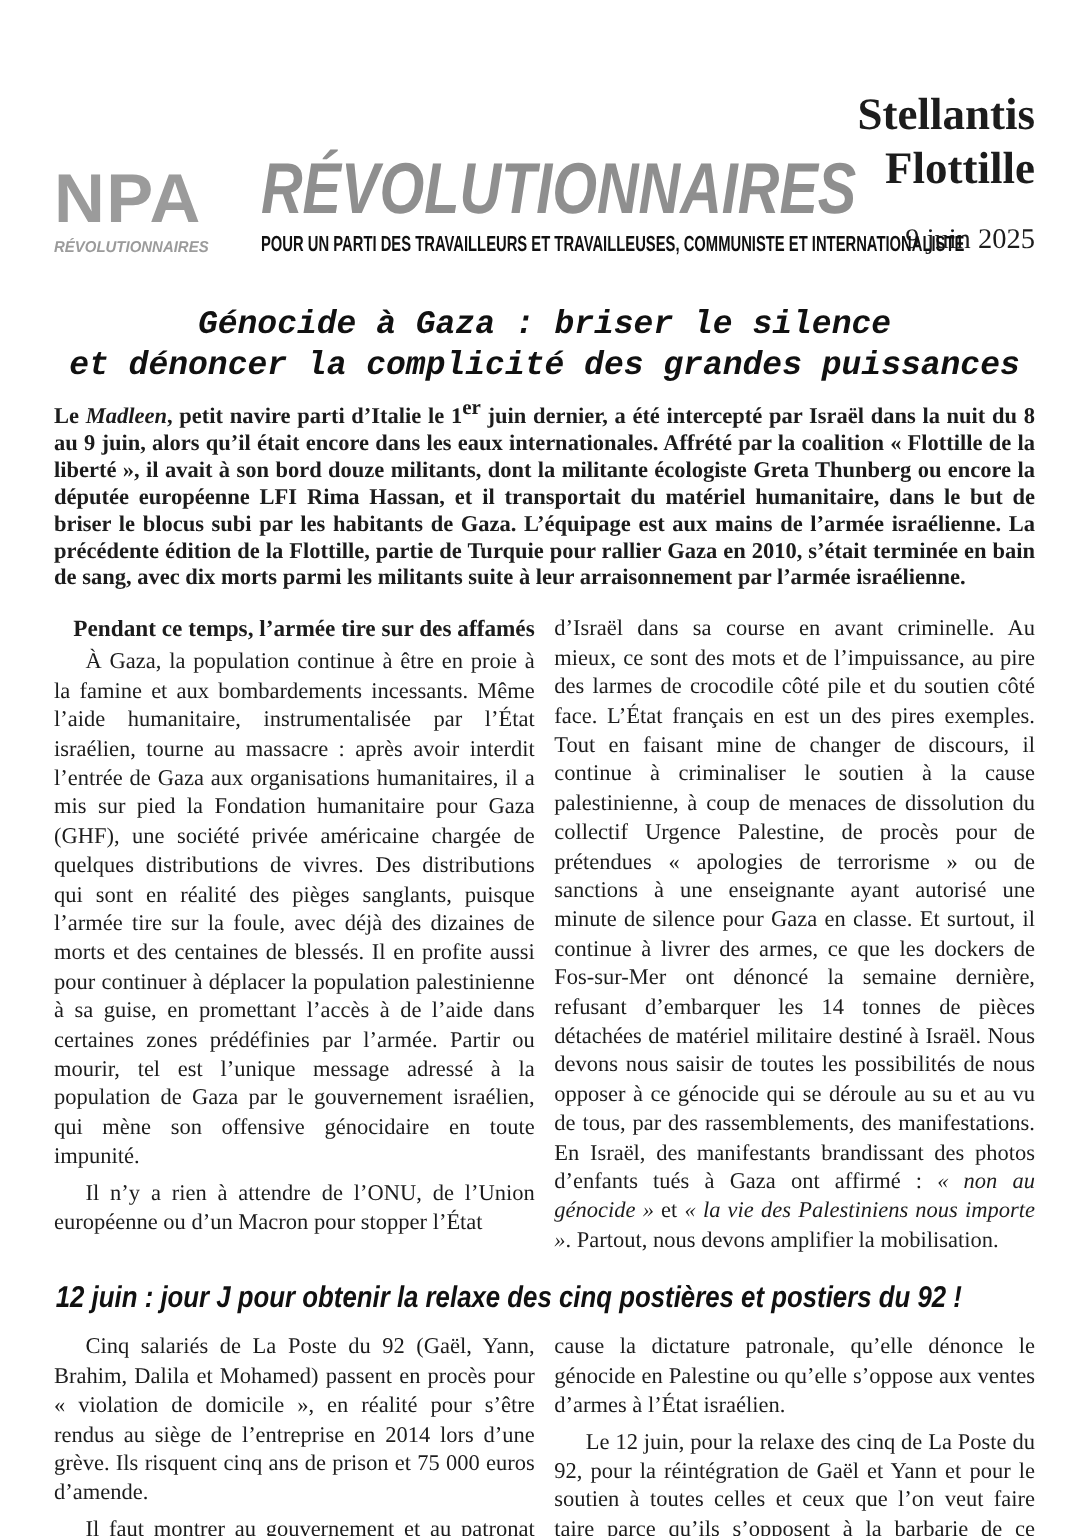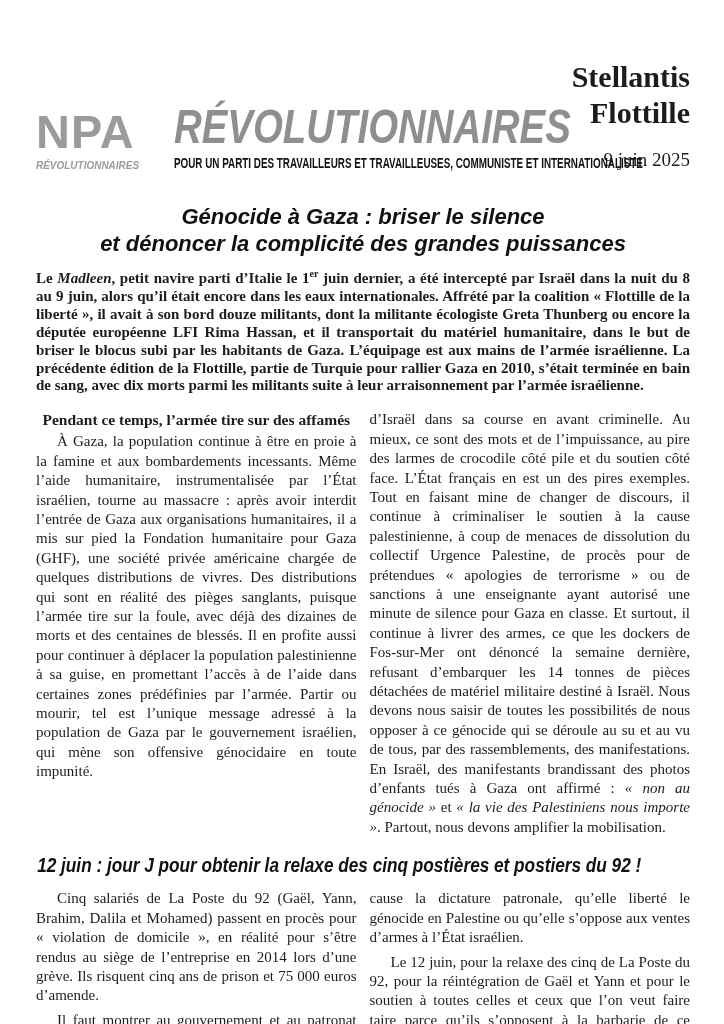--- a/index.html
+++ b/index.html
@@ -42,34 +42,34 @@
     font-weight:bold;font-size:14.5px;color:#111;
     white-space:nowrap;margin-top:3px;
     transform:scaleX(0.68);transform-origin:left top;
   }
   .edition{flex:0 0 auto;margin-left:auto;text-align:right;padding-top:4px;width:122px;}
   .edition-name{font-weight:bold;font-size:30px;line-height:1.2;}
   .edition-date{font-size:19px;margin-top:18px;}
   
   .a1-title{
     margin-top:32px;text-align:center;
-    font-family:Liberation Sans, sans-serif;
+    font-family:Liberation Mono, monospace;
     font-weight:bold;font-style:italic;
     font-size:22px;line-height:27px;color:#111;
   }
   .intro{
     margin-top:13px;
     font-weight:bold;font-size:15px;line-height:17.9px;
     text-align:justify;
   }
   .intro .ship{font-style:italic;}
-  .intro sup{font-size:10px;line-height:0;}
+  .intro sup{font-size:14px;line-height:0;}
   .cols{display:flex;gap:13px;margin-top:11px;}
   .col{flex:1 1 0;min-width:0;font-size:15px;line-height:19.4px;text-align:justify;}
-  .col h3{font-size:15.5px;line-height:20px;margin:0 0 2px 0;font-weight:bold;text-align:center;}
+  .col h3{font-size:15.5px;line-height:20px;margin:0 0 2px 0;font-weight:bold;text-align:right;}
   .col h3.h2nd{margin-top:3px;}
   .col p{margin:0 0 5px 0;}
   .col p.ind{text-indent:21px;}
   .col p:last-child{margin-bottom:0;}
   .q{font-style:italic;}
   
   .a2-title{margin-top:17px;display:flex;justify-content:flex-end;}
   .a2-title .inner{
     font-family:"Liberation Sans", sans-serif;
     font-weight:bold;font-style:italic;
@@ -103,34 +103,35 @@
     <div>Génocide à Gaza : briser le silence</div>
     <div>et dénoncer la complicité des grandes puissances</div>
   </div>
 
   <p class="intro"><span>Le </span><span class="ship">Madleen</span><span>, petit navire parti d’Italie le 1</span><sup>er</sup><span> juin dernier, a été intercepté par Israël dans la nuit du 8 au 9 juin, alors qu’il était encore dans les eaux internationales. Affrété par la coalition « Flottille de la liberté », il avait à son bord douze militants, dont la militante écologiste Greta Thunberg ou encore la députée européenne LFI Rima Hassan, et il transportait du matériel humanitaire, dans le but de briser le blocus subi par les habitants de Gaza. L’équipage est aux mains de l’armée israélienne. La précédente édition de la Flottille, partie de Turquie pour rallier Gaza en 2010, s’était terminée en bain de sang, avec dix morts parmi les militants suite à leur arraisonnement par l’armée israélienne.</span></p>
 
   <div class="cols">
     <div class="col">
       <h3>Pendant ce temps, l’armée tire sur des affamés</h3>
       <p class="ind">À Gaza, la population continue à être en proie à la famine et aux bombardements incessants. Même l’aide humanitaire, instrumentalisée par l’État israélien, tourne au massacre : après avoir interdit l’entrée de Gaza aux organisations humanitaires, il a mis sur pied la Fondation humanitaire pour Gaza (GHF), une société privée américaine chargée de quelques distributions de vivres. Des distributions qui sont en réalité des pièges sanglants, puisque l’armée tire sur la foule, avec déjà des dizaines de morts et des centaines de blessés. Il en profite aussi pour continuer à déplacer la population palestinienne à sa guise, en promettant l’accès à de l’aide dans certaines zones prédéfinies par l’armée. Partir ou mourir, tel est l’unique message adressé à la population de Gaza par le gouvernement israélien, qui mène son offensive génocidaire en toute impunité.</p>
+      <p class="ind">Il n’y a rien à attendre de l’ONU, de l’Union européenne ou d’un Macron pour stopper l’État</p>
     </div>
     <div class="col">
       <p><span>d’Israël dans sa course en avant criminelle. Au mieux, ce sont des mots et de l’impuissance, au pire des larmes de crocodile côté pile et du soutien côté face. L’État français en est un des pires exemples. Tout en faisant mine de changer de discours, il continue à criminaliser le soutien à la cause palestinienne, à coup de menaces de dissolution du collectif Urgence Palestine, de procès pour de prétendues « apologies de terrorisme » ou de sanctions à une enseignante ayant autorisé une minute de silence pour Gaza en classe. Et surtout, il continue à livrer des armes, ce que les dockers de Fos-sur-Mer ont dénoncé la semaine dernière, refusant d’embarquer les 14 tonnes de pièces détachées de matériel militaire destiné à Israël. Nous devons nous saisir de toutes les possibilités de nous opposer à ce génocide qui se déroule au su et au vu de tous, par des rassemblements, des manifestations. En Israël, des manifestants brandissant des photos d’enfants tués à Gaza ont affirmé : </span><span class="q">« non au génocide »</span><span> et </span><span class="q">« la vie des Palestiniens nous importe »</span><span>. Partout, nous devons amplifier la mobilisation.</span></p>
     </div>
   </div>
 
   <div class="a2-title">
     <div class="inner">12 juin : jour J pour obtenir la relaxe des cinq postières et postiers du 92 !</div>
   </div>
 
   <div class="cols cols2">
     <div class="col">
       <p class="ind">Cinq salariés de La Poste du 92 (Gaël, Yann, Brahim, Dalila et Mohamed) passent en procès pour « violation de domicile », en réalité pour s’être rendus au siège de l’entreprise en 2014 lors d’une grève. Ils risquent cinq ans de prison et 75 000 euros d’amende.</p>
       <p class="ind">Il faut montrer au gouvernement et au patronat que nous ne les laisserons pas dicter leur loi en faisant bloc quel que soit le secteur dans lequel nous travaillons. Le gouvernement et le patronat cherchent à criminaliser toute forme de lutte, qu’elle remette en</p>
     </div>
     <div class="col">
-      <p>cause la dictature patronale, qu’elle liberté le génocide en Palestine ou qu’elle s’oppose aux ventes d’armes à l’État israélien.</p>
+      <p>cause la dictature patronale, qu’elle dénonce le génocide en Palestine ou qu’elle s’oppose aux ventes d’armes à l’État israélien.</p>
       <p class="ind">Le 12 juin, pour la relaxe des cinq de La Poste du 92, pour la réintégration de Gaël et Yann et pour le soutien à toutes celles et ceux que l’on veut faire taire parce qu’ils s’opposent à la barbarie de ce monde, soyons nombreuses et nombreux dès midi devant le Tribunal de Paris, porte de Clichy.</p>
     </div>
   </div>
 
 </div>
 
 </body></html>

